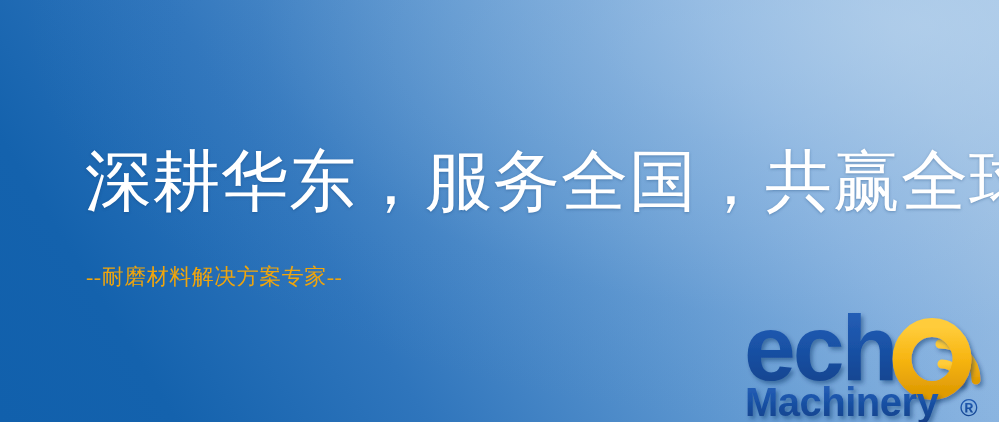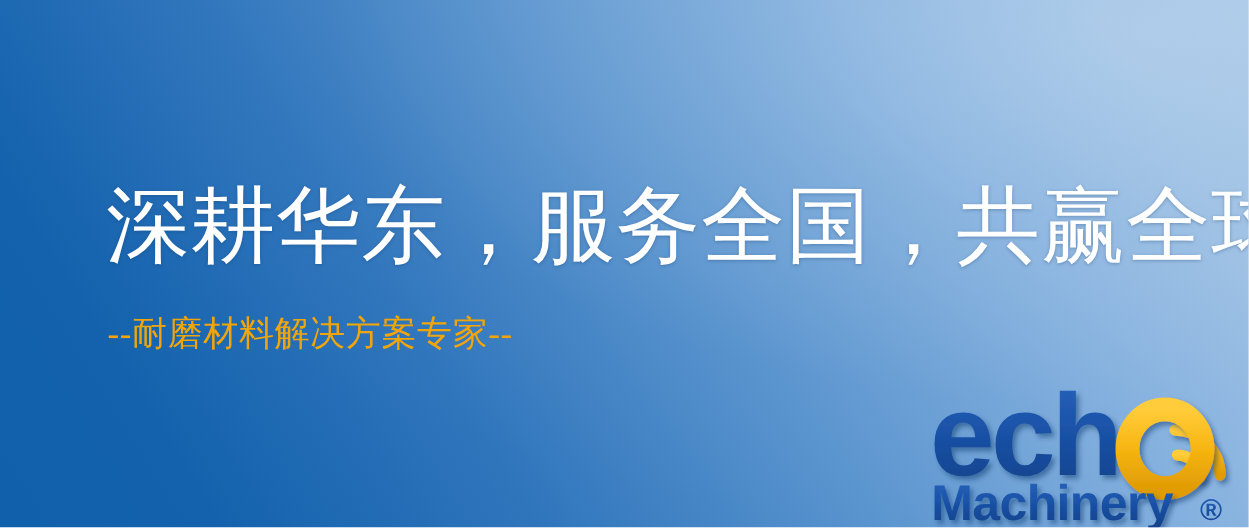--- a/index.html
+++ b/index.html
@@ -52,24 +52,24 @@
     letter-spacing: 1px;
     color: #ffffff;
     white-space: nowrap;
     text-shadow: 0 1px 3px rgba(16, 60, 110, 0.35);
     z-index: 3;
   }
 
   .subtitle {
     position: absolute;
     left: 86px;
-    top: 254px;
+    top: 266px;
     margin: 0;
     font-family: "Liberation Serif", "DejaVu Serif", serif;
-    font-size: 28px;
+    font-size: 22px;
     line-height: 1.0;
     font-weight: 400;
     letter-spacing: 0.5px;
     color: #f0a50c;
     white-space: nowrap;
     z-index: 3;
   }
 
   
   .logo {

